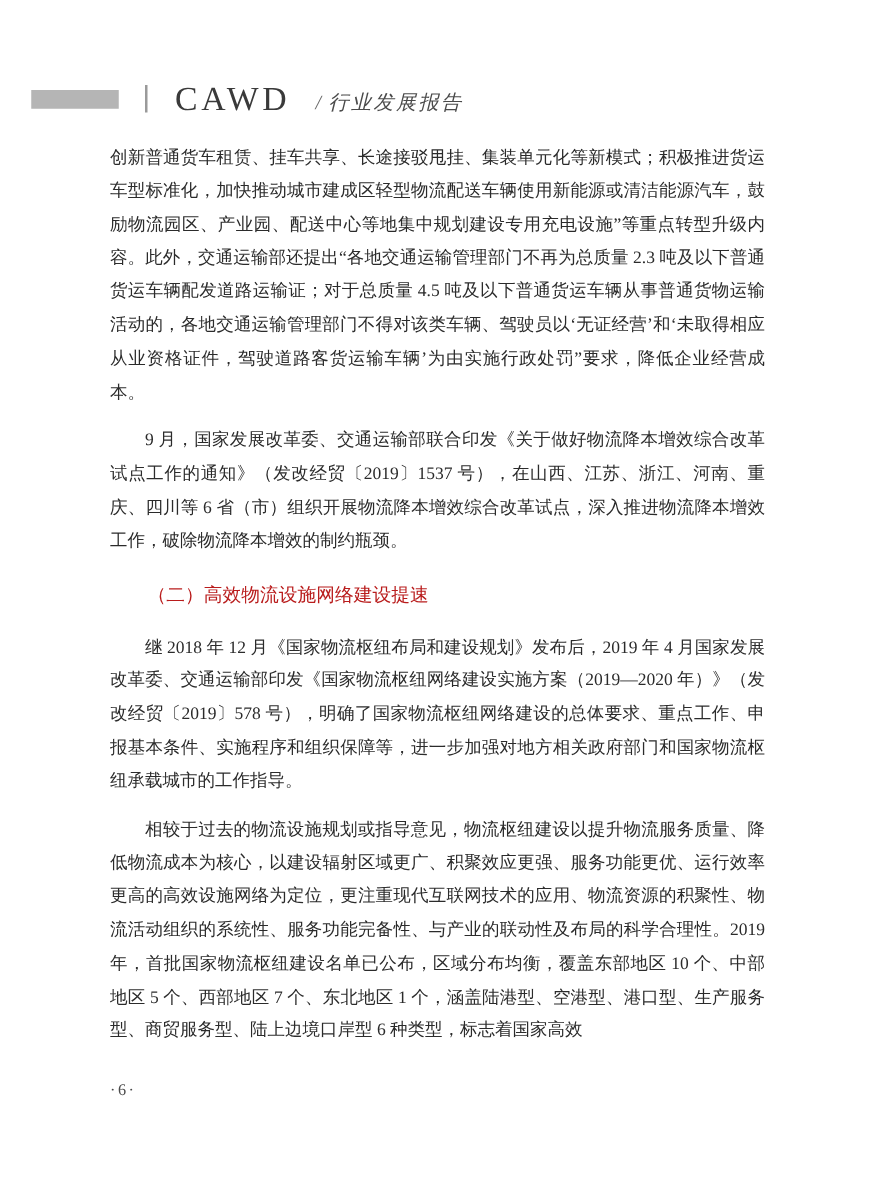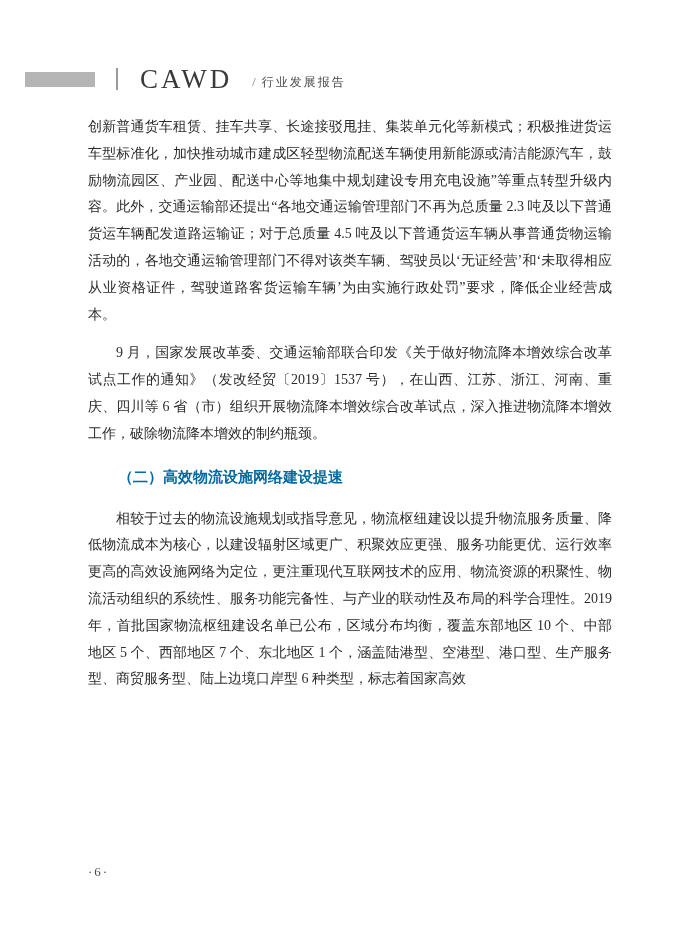--- a/index.html
+++ b/index.html
@@ -35,21 +35,22 @@
   }
   .brand {
     font-family: "Liberation Serif", serif;
     font-size: 27px;
     letter-spacing: 3px;
     color: #3a3a3a;
     line-height: 1;
     margin-right: 8px;
   }
   .report-type {
-    font-size: 12px;
+    font-style: italic;
+    font-size: 16px;
     color: #4a4a4a;
     letter-spacing: 2px;
     padding-top: 6px;
     text-align: right;
   }
   .report-type .slash { margin-right: 4px; color: #6a6a6a; }
   
   .doc-body {
     position: absolute;
     left: 88px;
@@ -58,22 +59,22 @@
     color: #2b2b2b;
     font-size: 14px;
     line-height: 26.8px;
     text-align: justify;
   }
   .doc-body p { margin: 0 0 12px 0; }
   .doc-body p.indent { text-indent: 2em; }
   .doc-body h2 {
     font-family: "Liberation Sans", sans-serif;
     font-size: 15px;
-    font-weight: bold;
-    color: #0369a1;
+    font-weight: normal;
+    color: #b91c1c;
     margin: 15px 0 16px 0;
     text-indent: 2em;
     line-height: 27px;
   }
   
   .page-footer {
     position: absolute;
     left: 88px;
     top: 864px;
     font-size: 13px;
@@ -90,20 +91,21 @@
     <span class="logo-block"></span>
     <span class="hdr-divider"></span>
     <span class="brand">CAWD</span>
     <span class="report-type"><span class="slash">/</span><span>行业发展报告</span></span>
   </div>
 
   <div class="doc-body">
     <p>创新普通货车租赁、挂车共享、长途接驳甩挂、集装单元化等新模式；积极推进货运车型标准化，加快推动城市建成区轻型物流配送车辆使用新能源或清洁能源汽车，鼓励物流园区、产业园、配送中心等地集中规划建设专用充电设施”等重点转型升级内容。此外，交通运输部还提出“各地交通运输管理部门不再为总质量 2.3 吨及以下普通货运车辆配发道路运输证；对于总质量 4.5 吨及以下普通货运车辆从事普通货物运输活动的，各地交通运输管理部门不得对该类车辆、驾驶员以‘无证经营’和‘未取得相应从业资格证件，驾驶道路客货运输车辆’为由实施行政处罚”要求，降低企业经营成本。</p>
     <p class="indent">9 月，国家发展改革委、交通运输部联合印发《关于做好物流降本增效综合改革试点工作的通知》（发改经贸〔2019〕1537 号），在山西、江苏、浙江、河南、重庆、四川等 6 省（市）组织开展物流降本增效综合改革试点，深入推进物流降本增效工作，破除物流降本增效的制约瓶颈。</p>
     <h2>（二）高效物流设施网络建设提速</h2>
+    <p class="indent">继 2018 年 12 月《国家物流枢纽布局和建设规划》发布后，2019 年 4 月国家发展改革委、交通运输部印发《国家物流枢纽网络建设实施方案（2019—2020 年）》（发改经贸〔2019〕578 号），明确了国家物流枢纽网络建设的总体要求、重点工作、申报基本条件、实施程序和组织保障等，进一步加强对地方相关政府部门和国家物流枢纽承载城市的工作指导。</p>
     <p class="indent">相较于过去的物流设施规划或指导意见，物流枢纽建设以提升物流服务质量、降低物流成本为核心，以建设辐射区域更广、积聚效应更强、服务功能更优、运行效率更高的高效设施网络为定位，更注重现代互联网技术的应用、物流资源的积聚性、物流活动组织的系统性、服务功能完备性、与产业的联动性及布局的科学合理性。2019 年，首批国家物流枢纽建设名单已公布，区域分布均衡，覆盖东部地区 10 个、中部地区 5 个、西部地区 7 个、东北地区 1 个，涵盖陆港型、空港型、港口型、生产服务型、商贸服务型、陆上边境口岸型 6 种类型，标志着国家高效</p>
   </div>
 
   <div class="page-footer">
     <span>·6·</span>
   </div>
 
 </div>
 
 </body></html>

